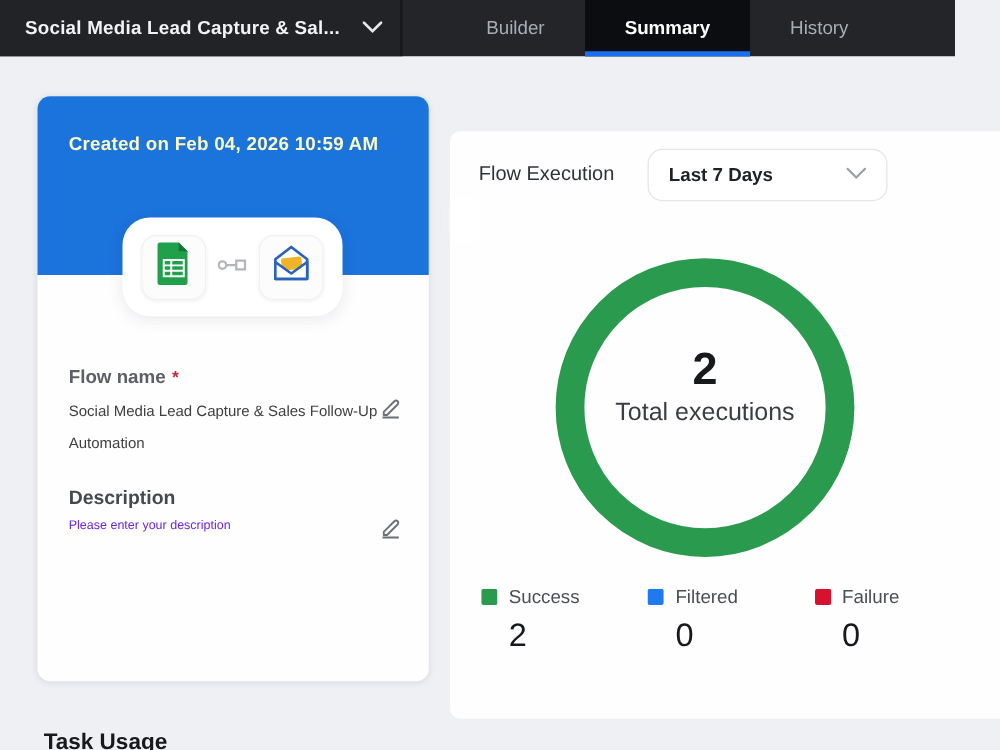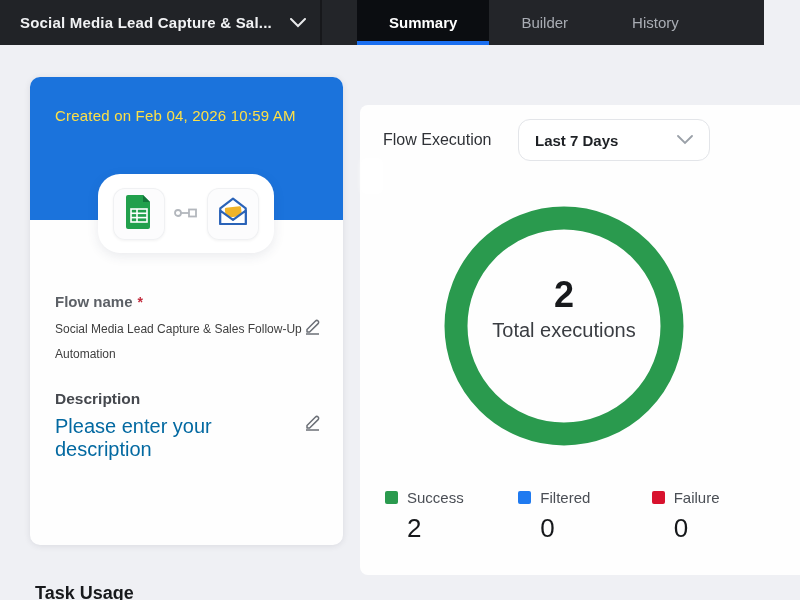--- a/index.html
+++ b/index.html
@@ -47,21 +47,21 @@
   .flow-card { left: 30px; top: 77px; width: 313px; height: 468px; }
   .exec-card { left: 360px; top: 75px; width: 440px; height: 470px; border-radius: 8px 0 0 8px; box-shadow: none; margin-top: 30px; }
 
   
   .blue-head {
     position: absolute; left: 0; top: 0; width: 313px; height: 143px;
     background: #1b73dc; border-radius: 10px 10px 0 0;
   }
   .created-on {
     position: absolute; left: 25px; top: 30px;
-    color: #fde047; font-size: 15px; font-weight: 400; letter-spacing: .2px; text-align: right;
+    color: #fef9c3; font-size: 15px; font-weight: 700; letter-spacing: .2px; text-align: right;
   }
   .apps-pill {
     position: absolute; left: 68px; top: 97px; width: 176px; height: 79px;
     background: #ffffff; border-radius: 22px;
     box-shadow: 0 3px 12px rgba(50,60,90,.10);
     display: flex; align-items: center; justify-content: center; gap: 9px;
   }
   .app-tile {
     width: 52px; height: 52px; border-radius: 12px; background: #fcfcfd;
     box-shadow: 0 0 0 1px #f0f1f3 inset, 0 1px 3px rgba(0,0,0,.05);
@@ -70,42 +70,42 @@
   .field-label { position: absolute; left: 25px; font-size: 15px; color: #5c6066; font-weight: bold; }
   .req { color: #c22a3c; margin-left: 5px; font-size: 14px; }
   .flow-name-label { top: 216px; }
   .flow-name-value {
     position: absolute; left: 25px; top: 240px; width: 252px;
     font-size: 12px; color: #404040; line-height: 25px;
   }
   .desc-label { top: 313px; color: #45484e; font-size: 15.5px; }
   .desc-placeholder {
     position: absolute; left: 25px; top: 338px; width: 240px;
-    font-size: 20px; color: #0369a1;
+    font-size: 10px; color: #6d28d9;
   }
   .edit-btn { position: absolute; right: 20px; cursor: pointer; width: 20px; height: 20px; }
   .edit-flow-name { top: 240px; }
   .edit-description { top: 336px; }
 
   
   .exec-title { position: absolute; left: 23px; top: 26px; font-size: 16px; color: #2f3237; }
   .range-select {
     position: absolute; left: 158px; top: 14px; width: 192px; height: 42px;
     background: #fff; border: 1px solid #e3e5e9; border-radius: 12px;
     display: flex; align-items: center; padding: 0 16px; cursor: pointer;
   }
   .range-select .value { flex: 1; font-size: 15px; font-weight: bold; color: #1e2125; }
   .donut-wrap { position: absolute; left: 74px; top: 91px; width: 260px; height: 260px; }
   .donut-center {
     position: absolute; left: 74px; top: 170px; width: 260px; text-align: center;
   }
   .donut-total { font-size: 36px; font-weight: 600; color: #17191c; line-height: 40px; }
   .donut-caption { font-size: 20px; color: #3a3d42; margin-top: 4px; }
 
-  .legend { position: absolute; left: 25px; top: 384px; width: 400px; display: flex; align-items: center; }
+  .legend { position: absolute; left: 25px; top: 364px; width: 400px; display: flex; align-items: center; }
   .legend-item { width: 152px; }
   .legend-row { display: flex; align-items: center; gap: 9px; }
   .legend-name { font-size: 15px; color: #4a4e55; }
   .legend-value { font-size: 26px; color: #16181b; margin: 7px 0 0 22px; }
 
   .panel-handle {
     position: absolute; left: 361px; top: 158px; width: 22px; height: 36px;
     background: #ffffff; border-radius: 6px; box-shadow: 0 0 5px rgba(255,255,255,.9);
   }
 
@@ -121,25 +121,25 @@
   <div class="flow-selector">
     <span class="title">Social Media Lead Capture &amp; Sal...</span>
     <span class="chev">
       <svg width="16" height="10" viewBox="0 0 16 10">
           <polyline points="1,1 8,8 15,1" fill="none" stroke="#e8e9eb" stroke-width="2" stroke-linecap="round"></polyline>
         </svg>
     </span>
   </div>
   <div class="topbar-divider"></div>
   <div class="tabs">
+    <div class="tab">
+        <span>Builder</span>
+      </div>
     <div class="tab active">
         <span>Summary</span>
-      </div>
-    <div class="tab">
-        <span>Builder</span>
       </div>
     <div class="tab">
         <span>History</span>
       </div>
   </div>
 </div>
 
 <div class="card flow-card">
   <div class="blue-head">
     <div class="created-on">Created on Feb 04, 2026 10:59 AM</div>

